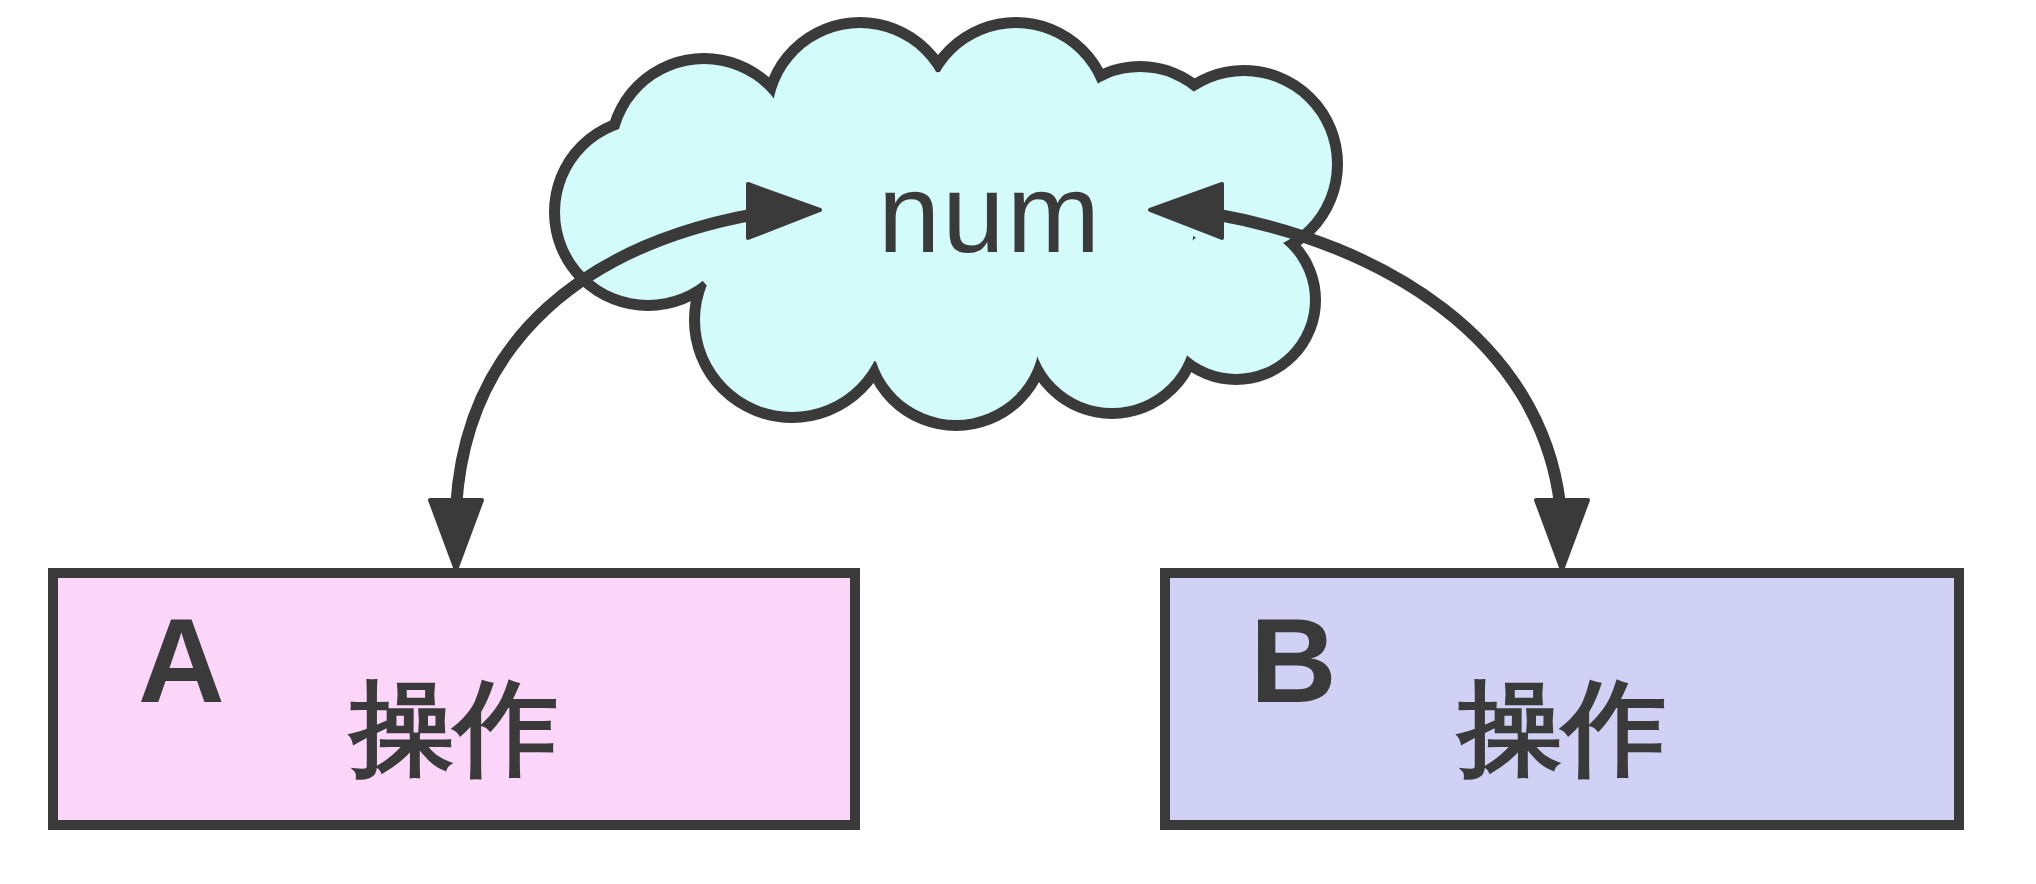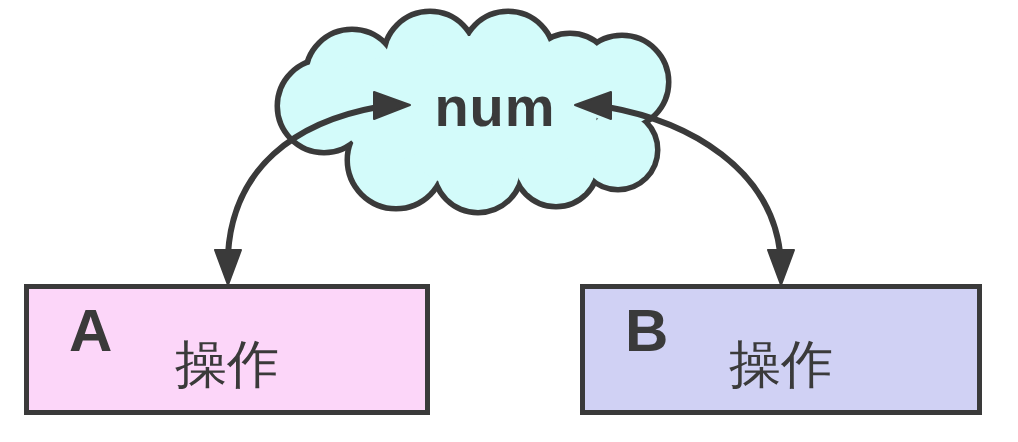--- a/index.html
+++ b/index.html
@@ -41,21 +41,21 @@
     stroke: var(--line, #3a3a3a);
     stroke-width: 2;
     stroke-linejoin: round;
   }
 
   .num-label {
     position: absolute;
     left: 410px; top: 80px;
     width: 170px; height: 52px;
     display: flex; align-items: center; justify-content: center;
-    font-size: 56px; font-weight: bold;
+    font-size: 56px; font-weight: normal;
     color: var(--line, #3a3a3a);
     letter-spacing: 1px;
   }
 
   .box {
     position: absolute;
     top: 284px;
     height: 131px;
     border: 5px solid var(--line, #3a3a3a);
   }
@@ -67,21 +67,21 @@
     left: 40px; top: 2px;
     font-size: 60px; font-weight: bold;
     color: var(--line, #3a3a3a);
     line-height: 1;
     padding-top: 10px;
   }
   .box .op {
     position: absolute; inset: 0;
     display: flex; align-items: center; justify-content: center;
     padding-top: 31px;
-    font-size: 52px; font-weight: normal;
+    font-size: 52px; font-weight: bold;
     color: var(--line, #3a3a3a);
   }
 </style>
 </head>
 <body>
 
 <div class="canvas">
 
   <svg class="diagram-svg" width="1018" height="442" viewBox="0 0 1018 442">
     <defs>

